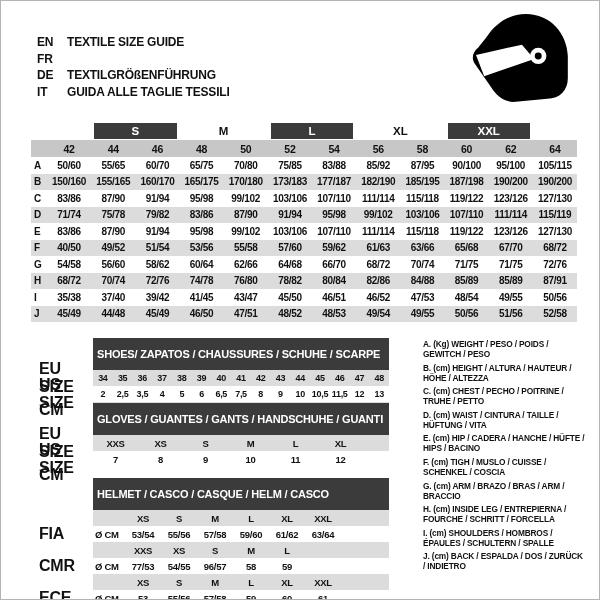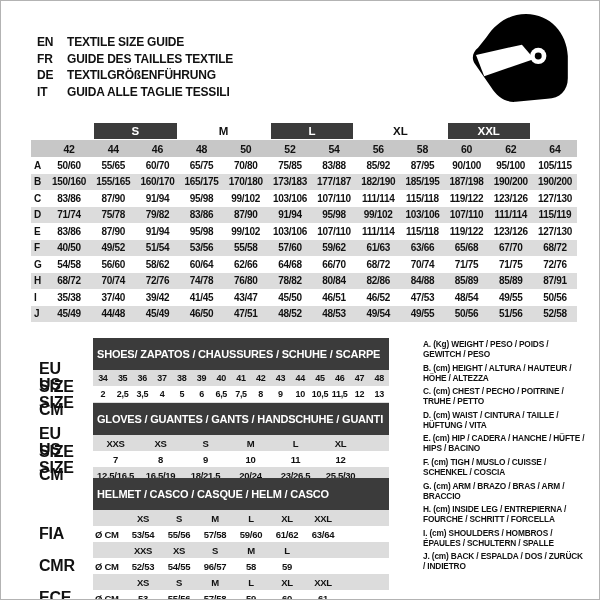--- a/index.html
+++ b/index.html
@@ -56,21 +56,20 @@
 
 <div class="page">
 
   <div class="lang-block">
       <div class="lang-row">
         <span class="lang-code">EN</span>
         <span class="lang-title">TEXTILE SIZE GUIDE</span>
       </div>
       <div class="lang-row">
         <span class="lang-code">FR</span>
-        <span class="lang-title">GUIDE DES TAILLES TEXTILE</span>
       </div>
       <div class="lang-row">
         <span class="lang-code">DE</span>
         <span class="lang-title">TEXTILGRÖßENFÜHRUNG</span>
       </div>
       <div class="lang-row">
         <span class="lang-code">IT</span>
         <span class="lang-title">GUIDA ALLE TAGLIE TESSILI</span>
       </div>
     </div>
@@ -341,28 +340,20 @@
           <div class="s-cell">7</div>
           <div class="s-cell">8</div>
           <div class="s-cell">9</div>
           <div class="s-cell">10</div>
           <div class="s-cell">11</div>
           <div class="s-cell">12</div>
         </div>
       </div>
       <div class="sub-row">
         <div class="sub-label">CM</div>
-        <div class="strip gray">
-          <div class="s-cell">12,5/16,5</div>
-          <div class="s-cell">16,5/19</div>
-          <div class="s-cell">18/21,5</div>
-          <div class="s-cell">20/24</div>
-          <div class="s-cell">23/26,5</div>
-          <div class="s-cell">25,5/30</div>
-        </div>
       </div>
     </div>
   <div class="sub helmet-tbl">
       <div class="sub-header">HELMET / CASCO / CASQUE / HELM / CASCO</div>
       <div class="sub-row">
         <div class="sub-label"></div>
         <div class="strip gray">
           <div class="s-cell"></div>
           <div class="s-cell">XS</div>
           <div class="s-cell">S</div>
@@ -393,21 +384,21 @@
           <div class="s-cell">S</div>
           <div class="s-cell">M</div>
           <div class="s-cell">L</div>
           <div class="s-cell"></div>
         </div>
       </div>
       <div class="sub-row">
         <div class="sub-label">CMR</div>
         <div class="strip">
           <div class="s-cell unit-cell">Ø CM</div>
-          <div class="s-cell">52/53</div>
+          <div class="s-cell">77/53</div>
           <div class="s-cell">54/55</div>
           <div class="s-cell">96/57</div>
           <div class="s-cell">58</div>
           <div class="s-cell">59</div>
           <div class="s-cell"></div>
         </div>
       </div>
       <div class="sub-row">
         <div class="sub-label"></div>
         <div class="strip gray">

